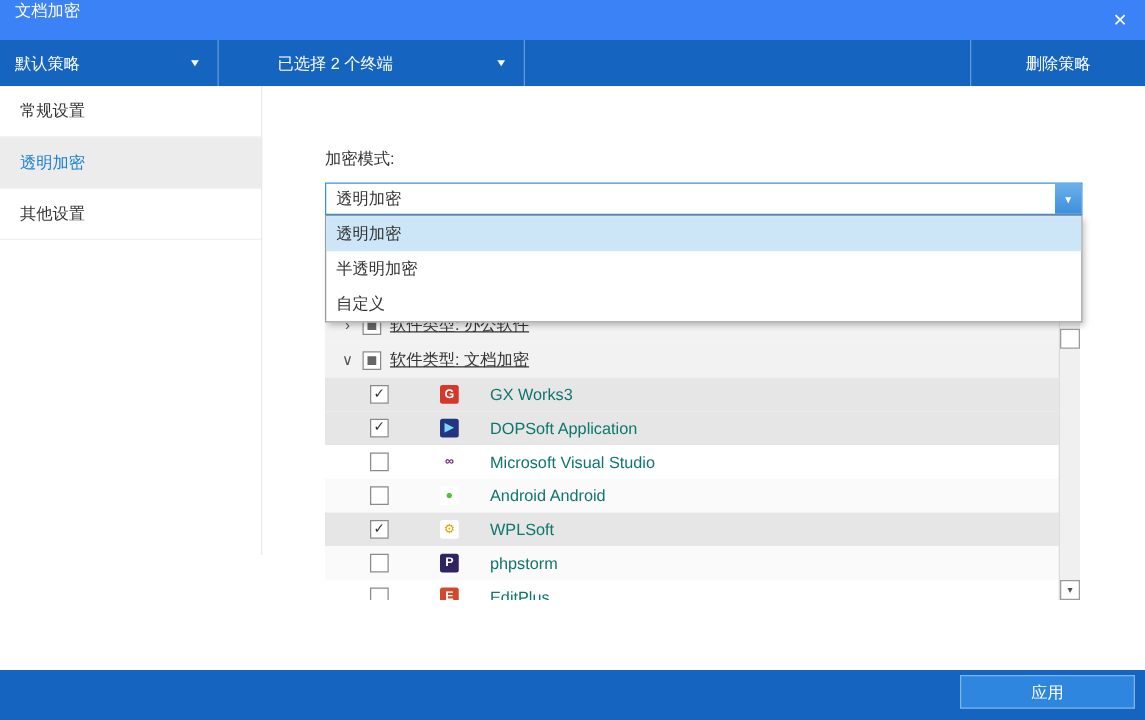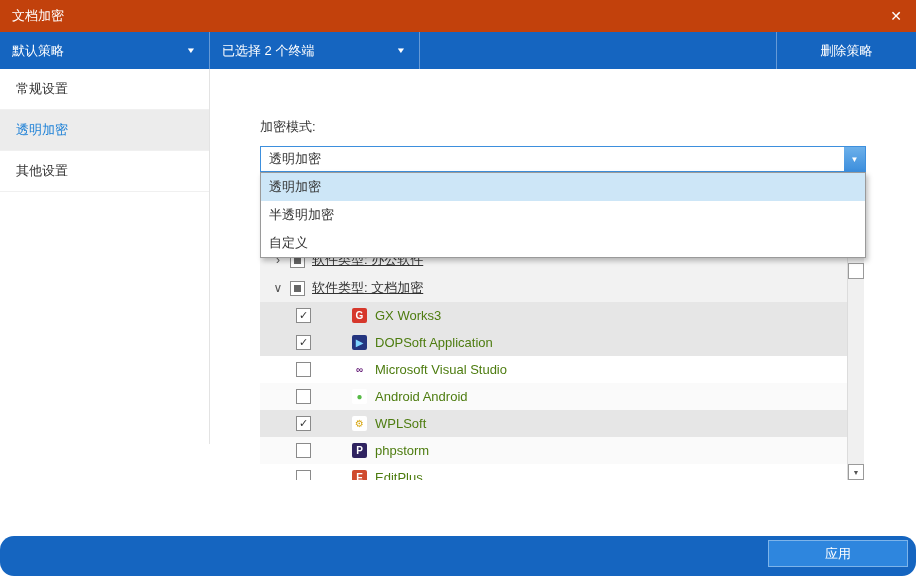--- a/index.html
+++ b/index.html
@@ -2,27 +2,27 @@
 <html><head>
 <meta charset="utf-8">
 <style>
   html,body{margin:0;padding:0;}
   body{
     width:916px;height:576px;position:relative;overflow:hidden;
     font-family:"Liberation Sans","DejaVu Sans",sans-serif;
     background:#ffffff;
   }
   
-  .titlebar{position:absolute;left:0;top:0;width:916px;height:32px;background:#c2410c;color:#fff;display:flex;align-items:center;}
+  .titlebar{position:absolute;left:0;top:0;width:916px;height:32px;background:#3b82f6;color:#fff;display:flex;align-items:flex-start;}
   .titlebar .title{margin-left:12px;font-size:13px;}
   .titlebar .close{position:absolute;right:14px;top:0;height:32px;line-height:32px;font-size:14px;cursor:pointer;}
   
   .toolbar{position:absolute;left:0;top:32px;width:916px;height:37px;background:#1565c0;color:#fff;font-size:13px;}
   .tb-sec{position:absolute;top:0;height:37px;display:flex;align-items:center;box-sizing:border-box;cursor:pointer;}
-  .tb-policy{left:0;width:210px;padding-left:12px;border-right:1px solid rgba(255,255,255,.35);}
+  .tb-policy{left:0;width:175px;padding-left:12px;border-right:1px solid rgba(255,255,255,.35);}
   .tb-terms{left:210px;width:210px;padding-left:12px;border-right:1px solid rgba(255,255,255,.35);}
   .tb-delete{left:776px;width:140px;justify-content:center;border-left:1px solid rgba(255,255,255,.35);}
   .tb-caret{margin-left:auto;margin-right:14px;font-size:8px;transform:scaleX(1.3);}
   
   .sidebar{position:absolute;left:0;top:69px;width:210px;height:375px;background:#fff;border-right:1px solid #e3e3e3;box-sizing:border-box;}
   .side-item{height:40px;line-height:40px;padding-left:16px;font-size:13px;color:#333;border-bottom:1px solid #f0f0f0;cursor:pointer;}
   .side-item.selected{background:#ececec;color:#1a7fd6;}
   
   .main{position:absolute;left:210px;top:69px;width:706px;height:472px;background:#fff;}
   .mode-label{position:absolute;left:50px;top:49px;font-size:13px;color:#333;}
@@ -42,28 +42,28 @@
   .row.app.checked{background:#e6e6e6;}
   .chev{width:12px;margin-left:12px;font-size:12px;color:#555;text-align:center;line-height:1;}
   .cb{width:13px;height:13px;min-width:13px;background:#fff;border:1px solid #8a8a8a;display:flex;align-items:center;justify-content:center;box-sizing:content-box;}
   .group .cb{margin-left:6px;}
   .app .cb{margin-left:36px;}
   .tri-inner{width:7px;height:7px;background:#666;}
   .check{display:none;font-size:11px;color:#333;font-weight:bold;line-height:1;}
   .row.checked .check{display:block;}
   .group-label{margin-left:7px;font-size:13px;color:#333;text-decoration:underline;}
   .app-icon{width:15px;height:15px;margin-left:41px;border-radius:2px;display:flex;align-items:center;justify-content:center;font-size:10px;font-weight:bold;line-height:1;}
-  .app-name{margin-left:8px;font-size:13px;color:#4d7c0f;}
+  .app-name{margin-left:25px;font-size:13px;color:#0f766e;}
   
   .scrollbar{position:absolute;right:0;top:0;width:17px;height:100%;background:#f0f0f0;border-left:1px solid #dcdcdc;box-sizing:border-box;}
   .sb-up{position:absolute;top:0;left:0;width:16px;height:16px;color:#555;font-size:7px;display:flex;align-items:center;justify-content:center;}
   .sb-thumb{position:absolute;top:17px;left:0;width:16px;height:16px;background:#fff;border:1px solid #9a9a9a;box-sizing:border-box;}
   .sb-down{position:absolute;bottom:0;left:0;width:16px;height:16px;background:#fff;border:1px solid #9a9a9a;box-sizing:border-box;color:#555;font-size:7px;display:flex;align-items:center;justify-content:center;}
   
-  .footer{position:absolute;left:0;top:536px;width:916px;height:40px;background:#1565c0;border-radius:14px;}
+  .footer{position:absolute;left:0;top:536px;width:916px;height:40px;background:#1565c0;}
   .apply-btn{position:absolute;right:8px;top:4px;width:140px;height:27px;background:#2e86de;border:1px solid #7db4ea;box-sizing:border-box;color:#fff;font-size:13px;display:flex;align-items:center;justify-content:center;cursor:pointer;}
 </style>
 </head>
 <body>
 
 <div class="titlebar">
   <span class="title">文档加密</span>
   <span class="close">✕</span>
 </div>
 

